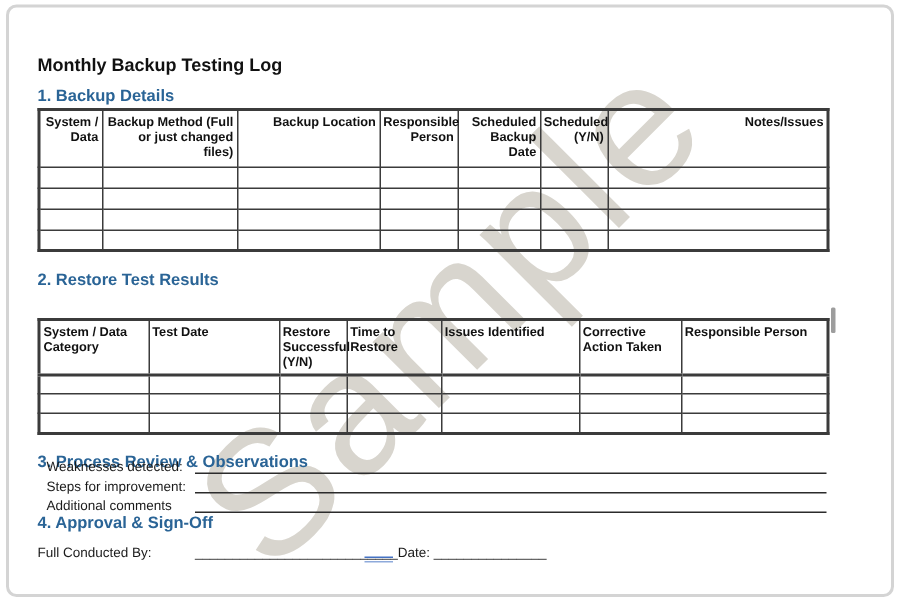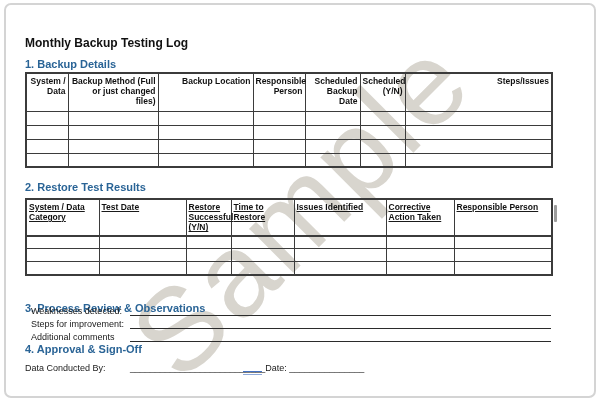--- a/index.html
+++ b/index.html
@@ -26,21 +26,21 @@
 
   .sec{position:absolute;left:25px;font-size:11px;font-weight:bold;color:var(--section-heading);}
   .sec.s1{top:58px;}
   .sec.s2{top:181px;}
   .sec.s3{top:302px;}
   .sec.s4{top:343px;}
 
   table.tbl{position:absolute;left:25px;width:526px;border-collapse:collapse;table-layout:fixed;
     border:2px solid var(--table-border);background:transparent;}
   table.t1{top:72px;}
-  table.t2{top:198px;text-decoration:underline;}
+  table.t2{top:212px;}
   .tbl th,.tbl td{border:1px solid var(--table-border);background:transparent;}
   .tbl th{font-size:8.5px;font-weight:bold;line-height:1.2;vertical-align:top;padding:2px 2px;color:#111;}
   .t1 th{text-align:right;height:38px;}
   .t2 th{text-align:left;height:35px;border-bottom:2px solid var(--table-border);}
   .t1 td{height:14px;}
   .t2 td{height:13px;}
 
   .cursor-bar{position:absolute;left:554px;top:205px;width:3px;height:17px;background:#9d9d9d;border-radius:1px;}
 
   .fields{position:absolute;left:31px;top:303px;width:520px;}
@@ -79,21 +79,21 @@
           <col style="width:147px">
       </colgroup>
       <thead>
         <tr>
           <th>System / Data</th>
           <th>Backup Method (Full or just changed files)</th>
           <th>Backup Location</th>
           <th>Responsible Person</th>
           <th>Scheduled Backup Date</th>
           <th>Scheduled (Y/N)</th>
-          <th>Steps/Issues</th>
+          <th>Notes/Issues</th>
         </tr>
       </thead>
       <tbody>
         <tr>
             <td></td>
             <td></td>
             <td></td>
             <td></td>
             <td></td>
             <td></td>
@@ -193,16 +193,16 @@
         <span class="flabel">Steps for improvement:</span>
         <span class="fline"></span>
       </div>
       <div class="frow">
         <span class="flabel">Additional comments</span>
         <span class="fline"></span>
       </div>
     </div>
 
     <div class="sec s4">4. Approval &amp; Sign-Off</div>
-    <div class="signoff"><span class="flabel2 lead">Data Conducted By:</span><span class="uline">___________________________</span><span class="flabel2">Date:</span>&nbsp;<span class="uline">_______________</span></div>
+    <div class="signoff"><span class="flabel2 lead">Full Conducted By:</span><span class="uline">___________________________</span><span class="flabel2">Date:</span>&nbsp;<span class="uline">_______________</span></div>
     <div class="grammar-mark"></div>
   </div>
 </div>
 
 </body></html>

